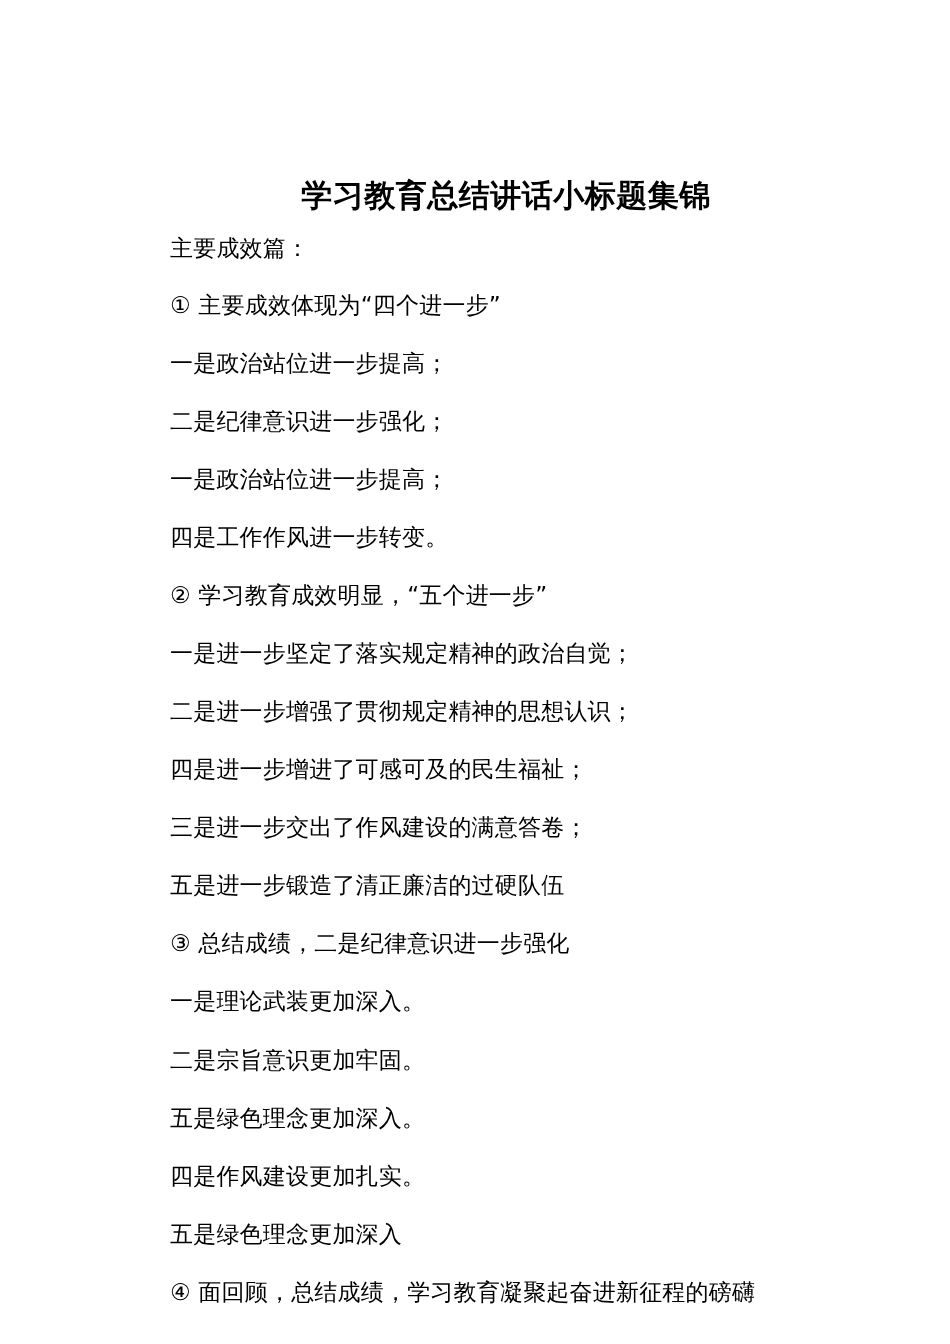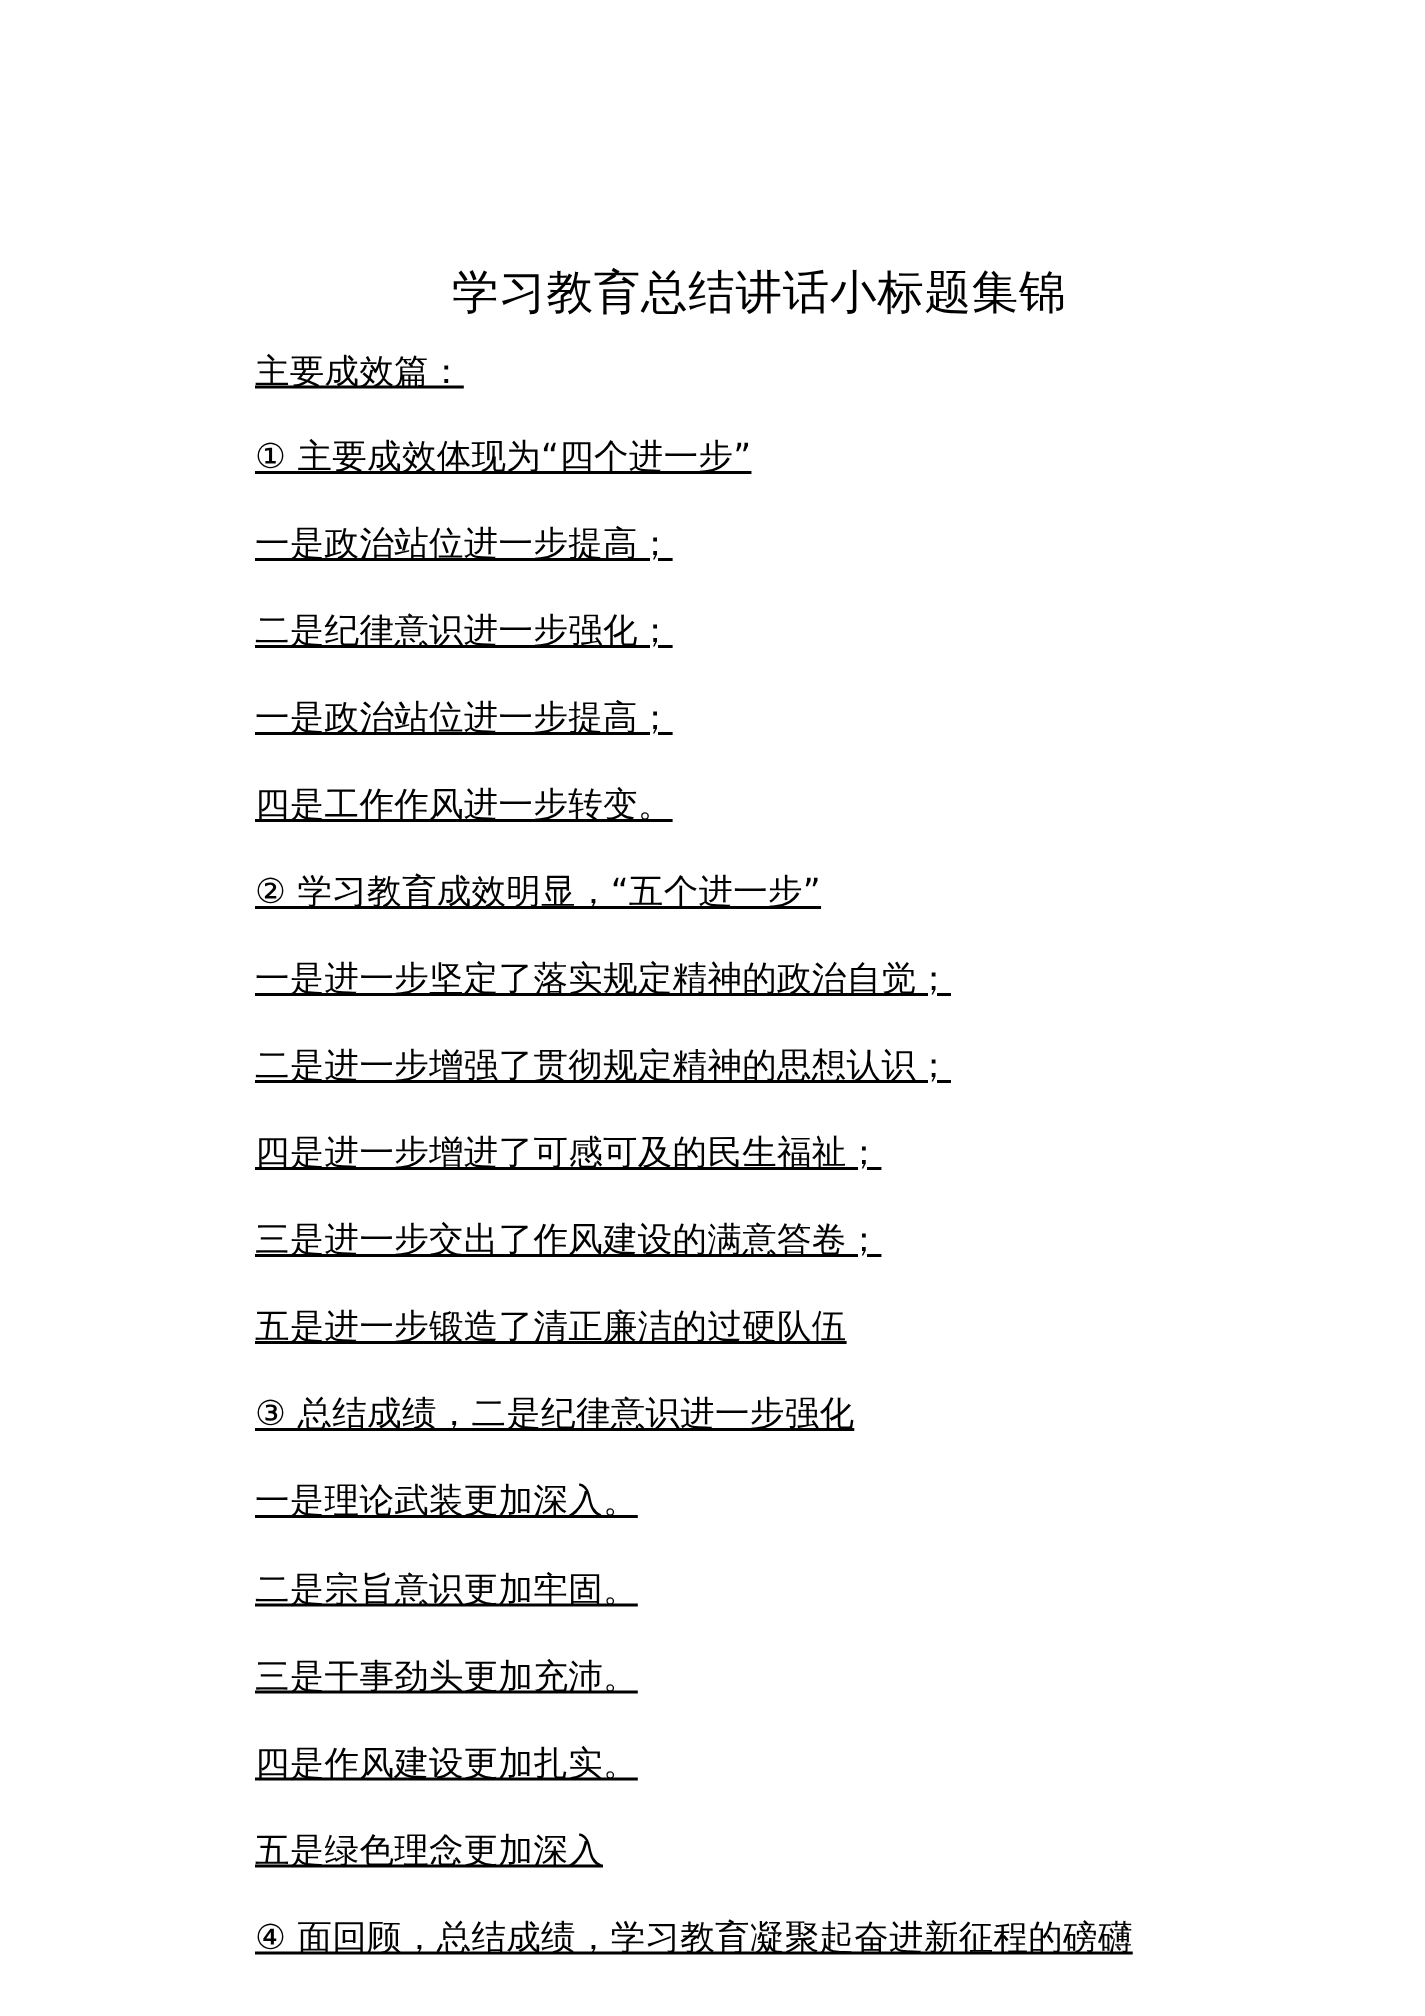--- a/index.html
+++ b/index.html
@@ -16,31 +16,30 @@
   }
   .page {
     box-sizing: border-box;
     width: 950px;
     height: 1344px;
     padding: 175px 108px 0 170px;
     background: #ffffff;
   }
   .doc-title {
     font-size: 31px;
-    font-weight: normal;
+    font-weight: bold;
     text-align: center;
     line-height: 1.35;
     margin: 0 0 16px 0;
     letter-spacing: 0.5px;
   }
   .body-list {
     list-style: none;
     margin: 0;
     padding: 0;
-    text-decoration: underline;
   }
   .para {
     font-size: 23px;
     line-height: 1.35;
     margin: 0 0 27px 0;
     text-align: left;
     letter-spacing: 0.2px;
     white-space: pre-wrap;
   }
   .para.first {
@@ -61,18 +60,18 @@
     <p class="para">四是工作作风进一步转变。</p>
     <p class="para">② 学习教育成效明显，“五个进一步”</p>
     <p class="para">一是进一步坚定了落实规定精神的政治自觉；</p>
     <p class="para">二是进一步增强了贯彻规定精神的思想认识；</p>
     <p class="para">四是进一步增进了可感可及的民生福祉；</p>
     <p class="para">三是进一步交出了作风建设的满意答卷；</p>
     <p class="para">五是进一步锻造了清正廉洁的过硬队伍</p>
     <p class="para">③ 总结成绩，二是纪律意识进一步强化</p>
     <p class="para">一是理论武装更加深入。</p>
     <p class="para">二是宗旨意识更加牢固。</p>
-    <p class="para">三是干事劲头更加充沛。</p>
+    <p class="para">五是绿色理念更加深入。</p>
     <p class="para">四是作风建设更加扎实。</p>
     <p class="para">五是绿色理念更加深入</p>
     <p class="para">④ 面回顾，总结成绩，学习教育凝聚起奋进新征程的磅礴</p>
   </div>
 </div>
 
 </body></html>

